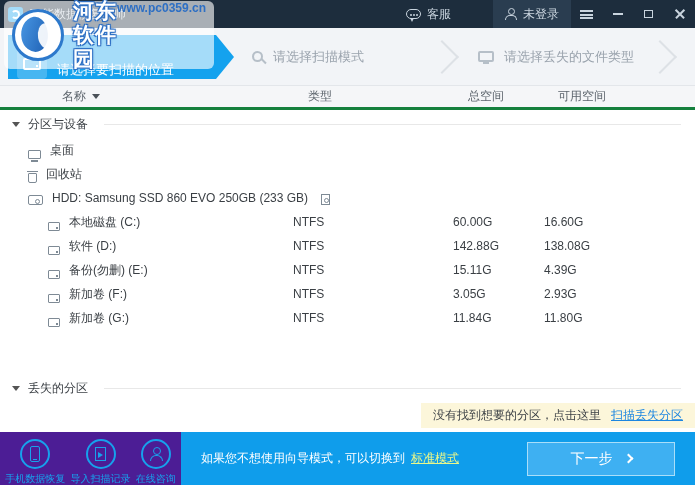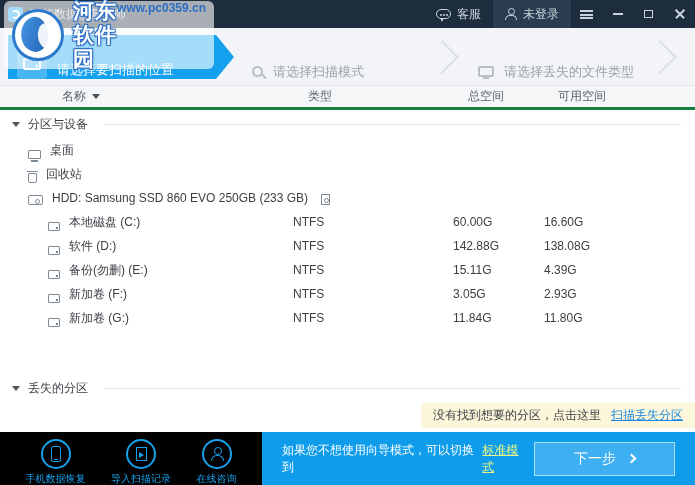--- a/index.html
+++ b/index.html
@@ -9,40 +9,40 @@
   
   .titlebar { display:flex; align-items:center; height:28px; background:#1d2d3d; padding-left:8px; color:#c9d4de; font-size:12px; position:relative; z-index:10; }
   .app-icon { width:15px; height:15px; background:#14a2ee; border-radius:3px; margin-right:7px; position:relative; flex:none; }
   .app-icon::after { content:""; position:absolute; inset:3px; border:2px solid #fff; border-radius:50%; border-left-color:transparent; }
   .tb-title { white-space:nowrap; }
   .tb-spacer { flex:1; }
   .tb-service { display:flex; align-items:center; gap:6px; padding:0 12px; height:28px; cursor:pointer; }
   .i-chat { width:15px; height:10px; border:1px solid #c9d4de; border-radius:5px; position:relative; }
   .i-chat::before { content:""; position:absolute; top:4px; left:3px; width:2px; height:2px; border-radius:50%; background:#c9d4de; box-shadow:3px 0 #c9d4de,6px 0 #c9d4de; }
   .i-chat::after { content:""; position:absolute; bottom:-4px; left:3px; border-left:2px solid transparent; border-right:2px solid transparent; border-top:4px solid #c9d4de; }
-  .tb-login { display:flex; align-items:center; gap:6px; padding:0 12px; height:28px; background:#2a3d50; cursor:pointer; }
+  .tb-login { display:flex; align-items:center; gap:6px; padding:0 12px; height:28px; background:#2a3d50; cursor:pointer;margin-left:30px; }
   .i-person-w { position:relative; width:12px; height:12px; }
   .i-person-w::before { content:""; position:absolute; top:0; left:3px; width:5px; height:5px; border:1px solid #c9d4de; border-radius:50%; }
   .i-person-w::after { content:""; position:absolute; bottom:0; left:0; width:10px; height:4px; border:1px solid #c9d4de; border-bottom:none; border-radius:5px 5px 0 0; }
   .tb-btn { width:31px; height:28px; display:flex; align-items:center; justify-content:center; cursor:pointer; }
   .i-menu { width:13px; height:9px; border-top:2px solid #c9d4de; border-bottom:2px solid #c9d4de; position:relative; }
   .i-menu::after { content:""; position:absolute; left:0; right:0; top:2.5px; height:2px; background:#c9d4de; }
   .i-min { width:10px; height:2px; background:#c9d4de; }
   .i-max { width:9px; height:8px; border:1px solid #c9d4de; }
   .i-close { position:relative; width:10px; height:10px; }
   .i-close::before,.i-close::after { content:""; position:absolute; left:-1px; top:4px; width:12px; height:1.5px; background:#c9d4de; }
   .i-close::before { transform:rotate(45deg); } .i-close::after { transform:rotate(-45deg); }
 
   
   .wizard { position:relative; height:58px; background:#f2f4f7; border-bottom:1px solid #e3e6ea; }
   .step1 { position:absolute; left:8px; top:7px; height:44px; width:226px; background:#14a2ee; color:#fff; font-size:13px; display:flex; align-items:flex-end; gap:10px; padding-left:9px; clip-path:polygon(0 0,calc(100% - 18px) 0,100% 50%,calc(100% - 18px) 100%,0 100%); }
   .chip { width:30px; height:30px; background:rgba(255,255,255,.22); border-radius:4px; display:flex; align-items:center; justify-content:center; flex:none; }
   .i-drive-w { width:18px; height:12px; border:2px solid #fff; border-radius:2px; position:relative; }
   .i-drive-w::after { content:""; position:absolute; right:1px; bottom:1px; width:2px; height:2px; background:#fff; }
-  .stepx { position:absolute; top:15px; height:100%; display:flex; align-items:center; gap:10px; color:#9aa3ad; font-size:13px; }
+  .stepx { position:absolute; top:0; height:100%; display:flex; align-items:center; gap:10px; color:#9aa3ad; font-size:13px; }
   .step2 { left:252px; } .step3 { left:478px; }
   .i-search { width:11px; height:11px; border:2px solid #b6bfc8; border-radius:50%; position:relative; }
   .i-search::after { content:""; position:absolute; width:7px; height:2px; background:#b6bfc8; transform:rotate(45deg); right:-6px; bottom:-2px; }
   .i-screen { width:16px; height:11px; border:2px solid #b6bfc8; border-radius:2px; position:relative; }
   .i-screen::after { content:""; position:absolute; left:3px; right:3px; bottom:-4px; height:2px; background:#b6bfc8; }
   .chev { position:absolute; top:50%; width:24px; height:24px; border-top:2px solid #dde1e6; border-right:2px solid #dde1e6; transform:translateY(-50%) rotate(45deg); }
 
   
   .thead { display:grid; grid-template-columns:275px 155px 112px 1fr; background:#f5f6f8; border-bottom:3px solid #15803d; height:24px; align-items:center; color:#5c646c; font-size:12px; }
   .thead .c1 { padding-left:62px; display:flex; align-items:center; gap:6px; }
@@ -70,21 +70,21 @@
   .i-doc { width:9px; height:11px; border:1px solid #7e8a95; position:relative; margin-left:4px; flex:none; }
   .i-doc::after { content:""; position:absolute; left:1.5px; bottom:1.5px; width:3px; height:3px; border:1px solid #7e8a95; border-radius:50%; }
 
   
   .notice { height:26px; display:flex; align-items:center; justify-content:flex-end; }
   .notice-band { background:#fcf6da; padding:4px 12px; font-size:12px; color:#3a3f44; display:flex; gap:10px; align-items:center; }
   .notice-link { color:#1d86e0; text-decoration:underline; cursor:pointer; }
 
   
   .footer { position:absolute; left:0; right:0; bottom:0; height:53px; display:flex; overflow:hidden; }
-  .tools { width:262px; background:#000000; display:flex; justify-content:space-evenly; align-items:flex-start; padding-top:7px; }
+  .tools { width:181px; background:#4c1d95; display:flex; justify-content:space-evenly; align-items:flex-start; padding-top:7px; }
   .tool { display:flex; flex-direction:column; align-items:center; gap:3px; color:#17a1ec; font-size:10px; cursor:pointer; white-space:nowrap; }
   .tool-circle { width:30px; height:30px; border:2px solid #17a1ec; border-radius:50%; display:flex; align-items:center; justify-content:center; }
   .i-phone { width:10px; height:16px; border:1px solid #17a1ec; border-radius:2px; position:relative; }
   .i-phone::after { content:""; position:absolute; bottom:1px; left:50%; transform:translateX(-50%); width:4px; height:1.5px; background:#17a1ec; }
   .i-person-b { position:relative; width:14px; height:14px; }
   .i-person-b::before { content:""; position:absolute; top:0; left:4px; width:6px; height:6px; border:1px solid #17a1ec; border-radius:50%; }
   .i-person-b::after { content:""; position:absolute; bottom:0; left:1px; width:11px; height:5px; border:1px solid #17a1ec; border-bottom:none; border-radius:6px 6px 0 0; }
   .i-import { width:11px; height:14px; border:1px solid #17a1ec; position:relative; }
   .i-import::after { content:""; position:absolute; left:2px; top:4px; border-top:3px solid transparent; border-bottom:3px solid transparent; border-left:5px solid #17a1ec; }
   .bar { flex:1; background:#0f9deb; display:flex; align-items:center; padding:0 20px; color:#fff; font-size:12px; gap:6px; }

